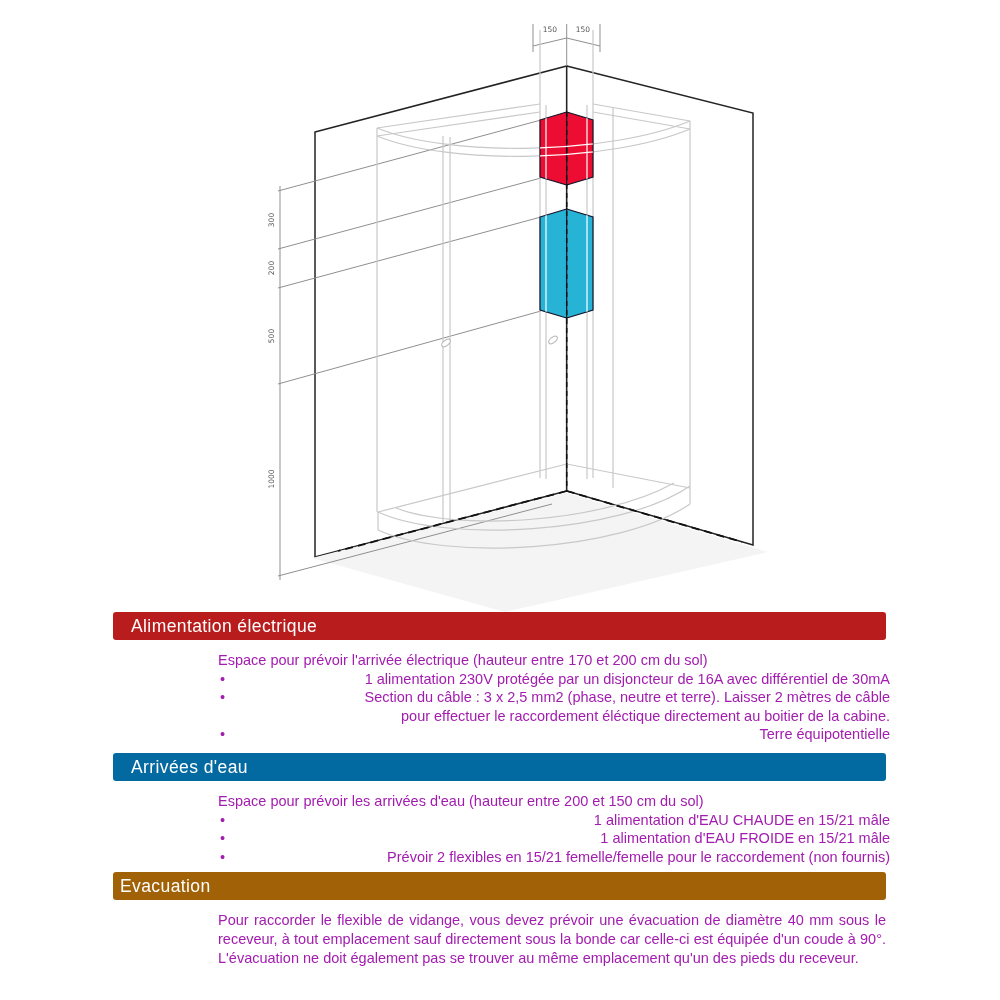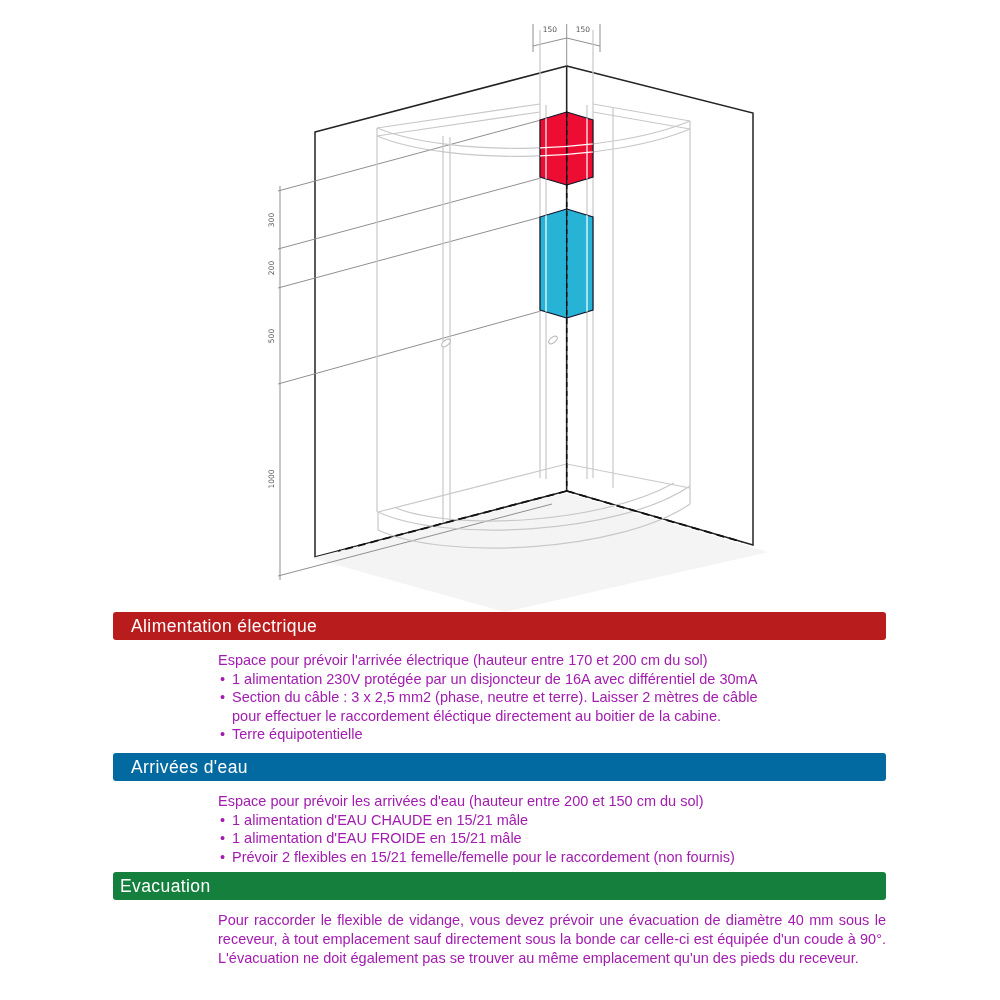--- a/index.html
+++ b/index.html
@@ -4,27 +4,27 @@
 <style>
   html,body{margin:0;padding:0;background:#ffffff;}
   #page{position:relative;width:976px;height:1000px;background:#ffffff;overflow:hidden;
         font-family:"Liberation Sans",sans-serif;}
   #diagram-wrap{position:absolute;left:0;top:0;width:1000px;height:612px;}
   .bar{position:absolute;left:113px;width:773px;height:28px;border-radius:3px;
        display:flex;align-items:center;padding-left:18px;box-sizing:border-box;
        color:#ffffff;font-size:17.5px;letter-spacing:0.4px;}
   .bar-electrical{top:612px;background:#b91c1c;}
   .bar-water{top:753px;background:#0369a1;}
-  .bar-evacuation{top:872px;background:#15803d;padding-left:7px;}
+  .bar-evacuation{top:872px;background:#a16207;padding-left:7px;}
   .textblock{position:absolute;left:218px;width:672px;color:#a21caf;
              font-size:14.5px;line-height:18.5px;}
   #text-electrical{top:651px;}
   #text-water{top:792px;}
   #text-evacuation{top:911px;width:668px;text-align:justify;line-height:19px;}
-  .bullet{position:relative;padding-left:14px;}
+  .bullet{position:relative;padding-left:14px;text-align:right;}
   .bullet::before{content:"\2022";position:absolute;left:2px;top:0;}
   svg text{font-family:"DejaVu Sans",sans-serif;fill:#555555;}
 </style>
 </head>
 <body>
 
 <div id="page">
 
   <div id="diagram-wrap">
     <svg width="1000" height="612" viewBox="0 0 1000 612">

